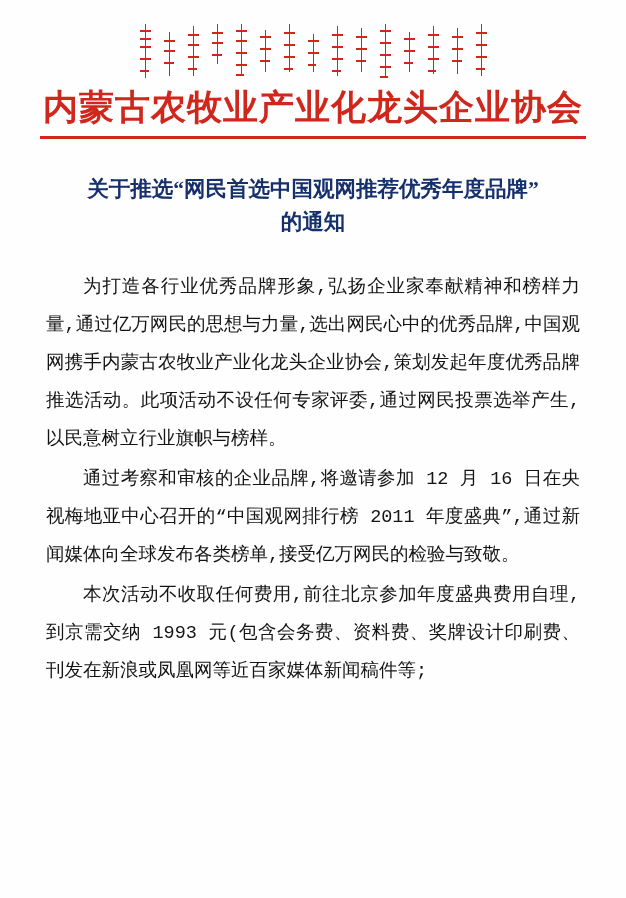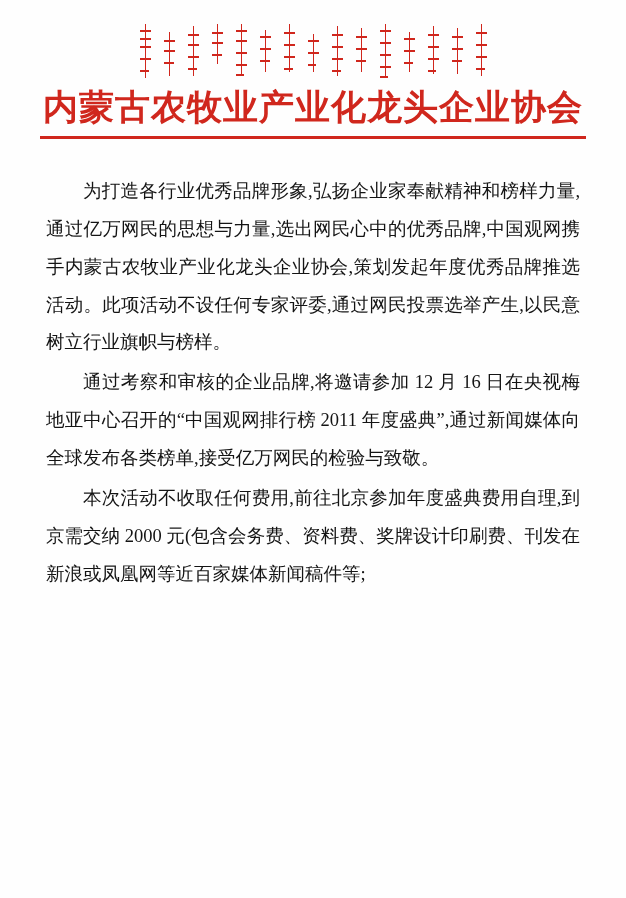--- a/index.html
+++ b/index.html
@@ -90,20 +90,21 @@
     color: #141414;
   }
   p.para {
     font-size: 18.5px;
     line-height: 2.05;
     text-indent: 2em;
     margin: 0 0 2px 0;
     text-align: justify;
     text-justify: inter-ideograph;
     color: #141414;
+    font-family: Liberation Mono, monospace;
   }
 </style>
 </head>
 <body>
 
 <div class="page">
 
   <div class="letterhead">
 
     <div class="mongolian-row">
@@ -211,20 +212,24 @@
       </div>
     </div>
 
     <div class="org-title">内蒙古农牧业产业化龙头企业协会</div>
   </div>
 
   <div class="rule-red"></div>
 
   <div class="doc-body">
 
+    <div class="doc-title">
+      <span>关于推选“网民首选中国观网推荐优秀年度品牌”</span>
+      <span class="line2">的通知</span>
+    </div>
 
 
     <p class="para">为打造各行业优秀品牌形象,弘扬企业家奉献精神和榜样力量,通过亿万网民的思想与力量,选出网民心中的优秀品牌,中国观网携手内蒙古农牧业产业化龙头企业协会,策划发起年度优秀品牌推选活动。此项活动不设任何专家评委,通过网民投票选举产生,以民意树立行业旗帜与榜样。</p>
     <p class="para">通过考察和审核的企业品牌,将邀请参加 12 月 16 日在央视梅地亚中心召开的“中国观网排行榜 2011 年度盛典”,通过新闻媒体向全球发布各类榜单,接受亿万网民的检验与致敬。</p>
-    <p class="para">本次活动不收取任何费用,前往北京参加年度盛典费用自理,到京需交纳 2000 元(包含会务费、资料费、奖牌设计印刷费、刊发在新浪或凤凰网等近百家媒体新闻稿件等;</p>
+    <p class="para">本次活动不收取任何费用,前往北京参加年度盛典费用自理,到京需交纳 1993 元(包含会务费、资料费、奖牌设计印刷费、刊发在新浪或凤凰网等近百家媒体新闻稿件等;</p>
 
   </div>
 </div>
 
 </body></html>

